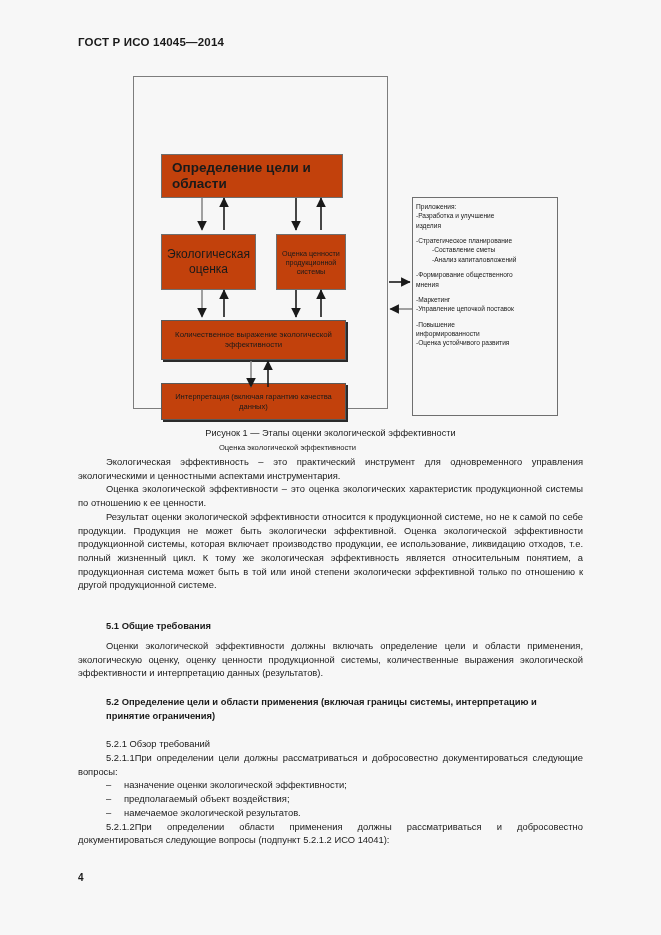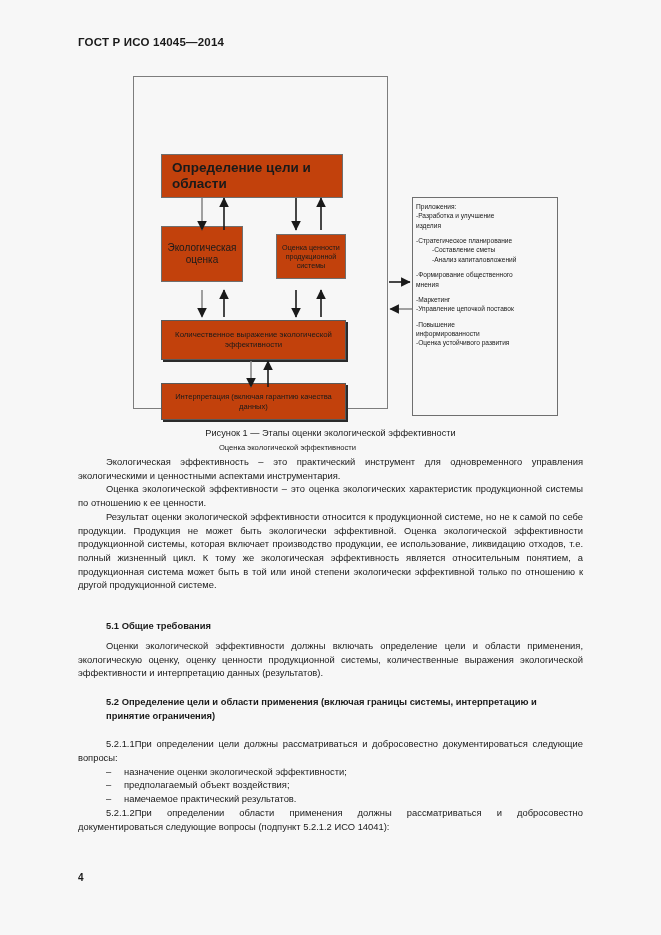--- a/index.html
+++ b/index.html
@@ -59,25 +59,25 @@
   .dbox.shadow { box-shadow: 2px 2px 0 0 #2b2b2b; border-color: #5a5a5a; }
 
   #box-goal {
     left: 161px; top: 84px; width: 182px; height: 44px;
     font-size: 13.5px; font-weight: bold;
     justify-content: flex-start; text-align: left;
     padding-left: 10px;
     line-height: 1.2;
   }
   #box-eco {
-    left: 161px; top: 156px; width: 82px; height: 56px;
-    font-size: 10px;
+    left: 161px; top: 164px; width: 95px; height: 56px;
+    font-size: 12px;
   }
   #box-value {
-    left: 276px; top: 164px; width: 70px; height: 45px;
+    left: 276px; top: 164px; width: 70px; height: 56px;
     font-size: 7.2px;
   }
   #box-quant {
     left: 161px; top: 250px; width: 185px; height: 40px;
     font-size: 7.8px;
   }
   #box-interp {
     left: 161px; top: 313px; width: 185px; height: 37px;
     font-size: 7.6px;
   }
@@ -266,25 +266,26 @@
 
     <div class="spacer-sm"></div>
     <div class="h-sub">5.1 Общие требования</div>
 
     <p class="para">Оценки экологической эффективности должны включать определение цели и области применения, экологическую оценку, оценку ценности продукционной системы, количественные выражения экологической эффективности и интерпретацию данных (результатов).</p>
 
     <div class="spacer-md"></div>
     <div class="h-sub2">5.2 Определение цели и области применения (включая границы системы, интерпретацию и принятие ограничения)</div>
 
     <div class="spacer-sm"></div>
+    <p class="num-line">5.2.1   Обзор требований</p>
 
     <p class="num-line">5.2.1.1При определении цели должны рассматриваться и добросовестно документироваться следующие вопросы:</p>
 
     <p class="item-line"><span class="dash">–</span><span>назначение оценки экологической эффективности;</span></p>
     <p class="item-line"><span class="dash">–</span><span>предполагаемый объект воздействия;</span></p>
-    <p class="item-line"><span class="dash">–</span><span>намечаемое практический результатов.</span></p>
+    <p class="item-line"><span class="dash">–</span><span>намечаемое экологической результатов.</span></p>
 
     <p class="num-line">5.2.1.2При определении области применения должны рассматриваться и добросовестно документироваться следующие вопросы (подпункт 5.2.1.2 ИСО 14041):</p>
   </div>
 
   <div class="page-number">4</div>
 
 </div>
 
 </body></html>

